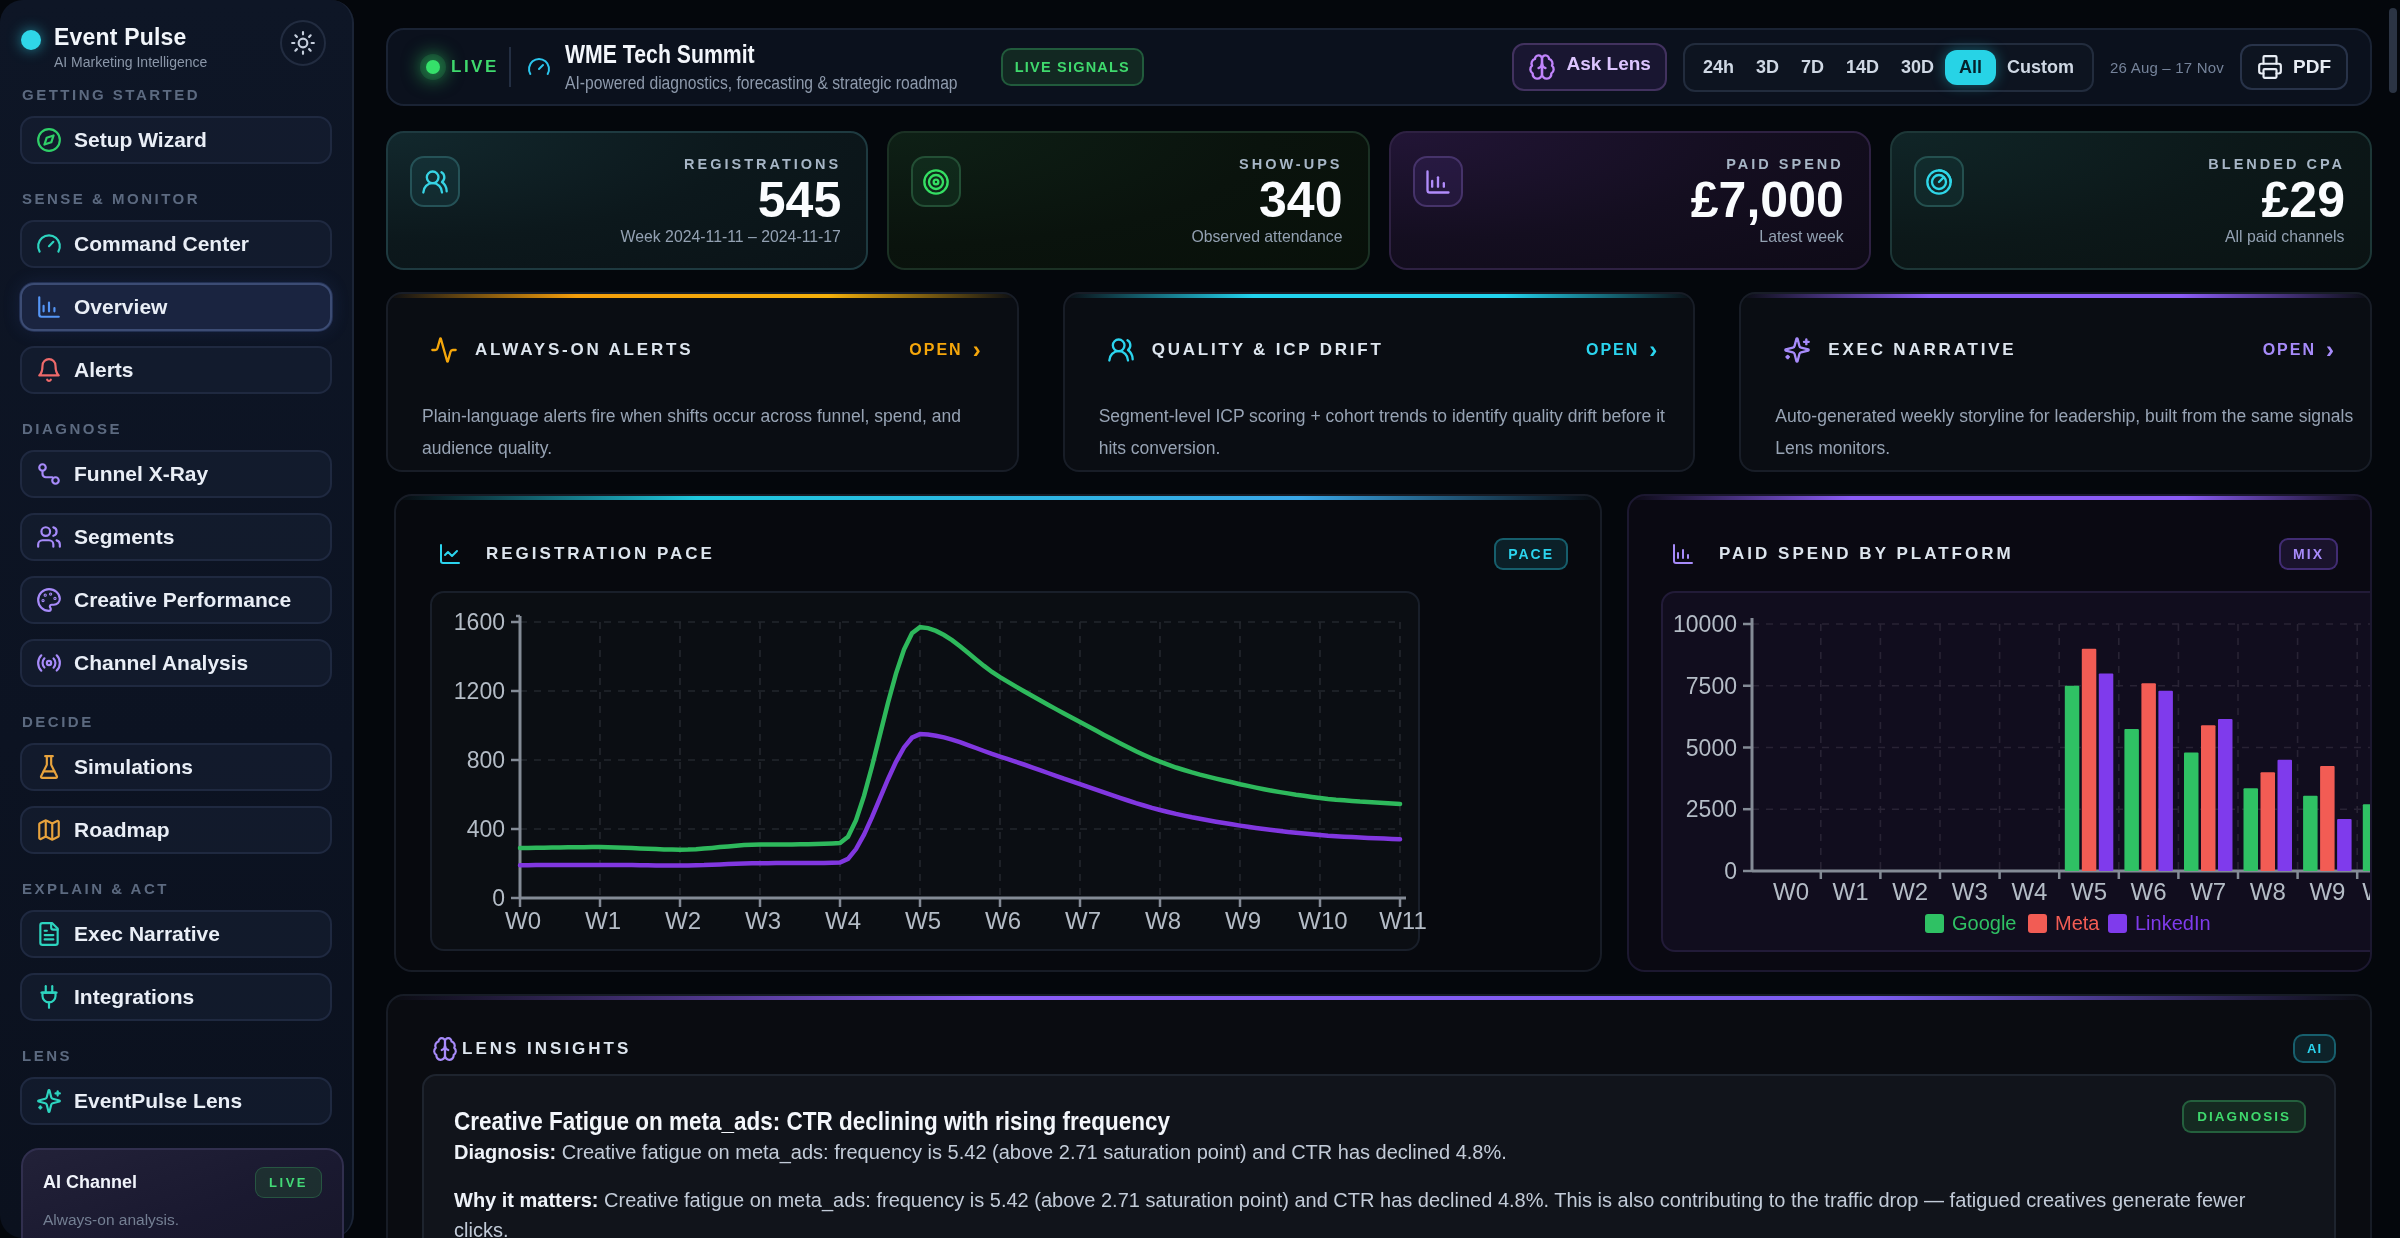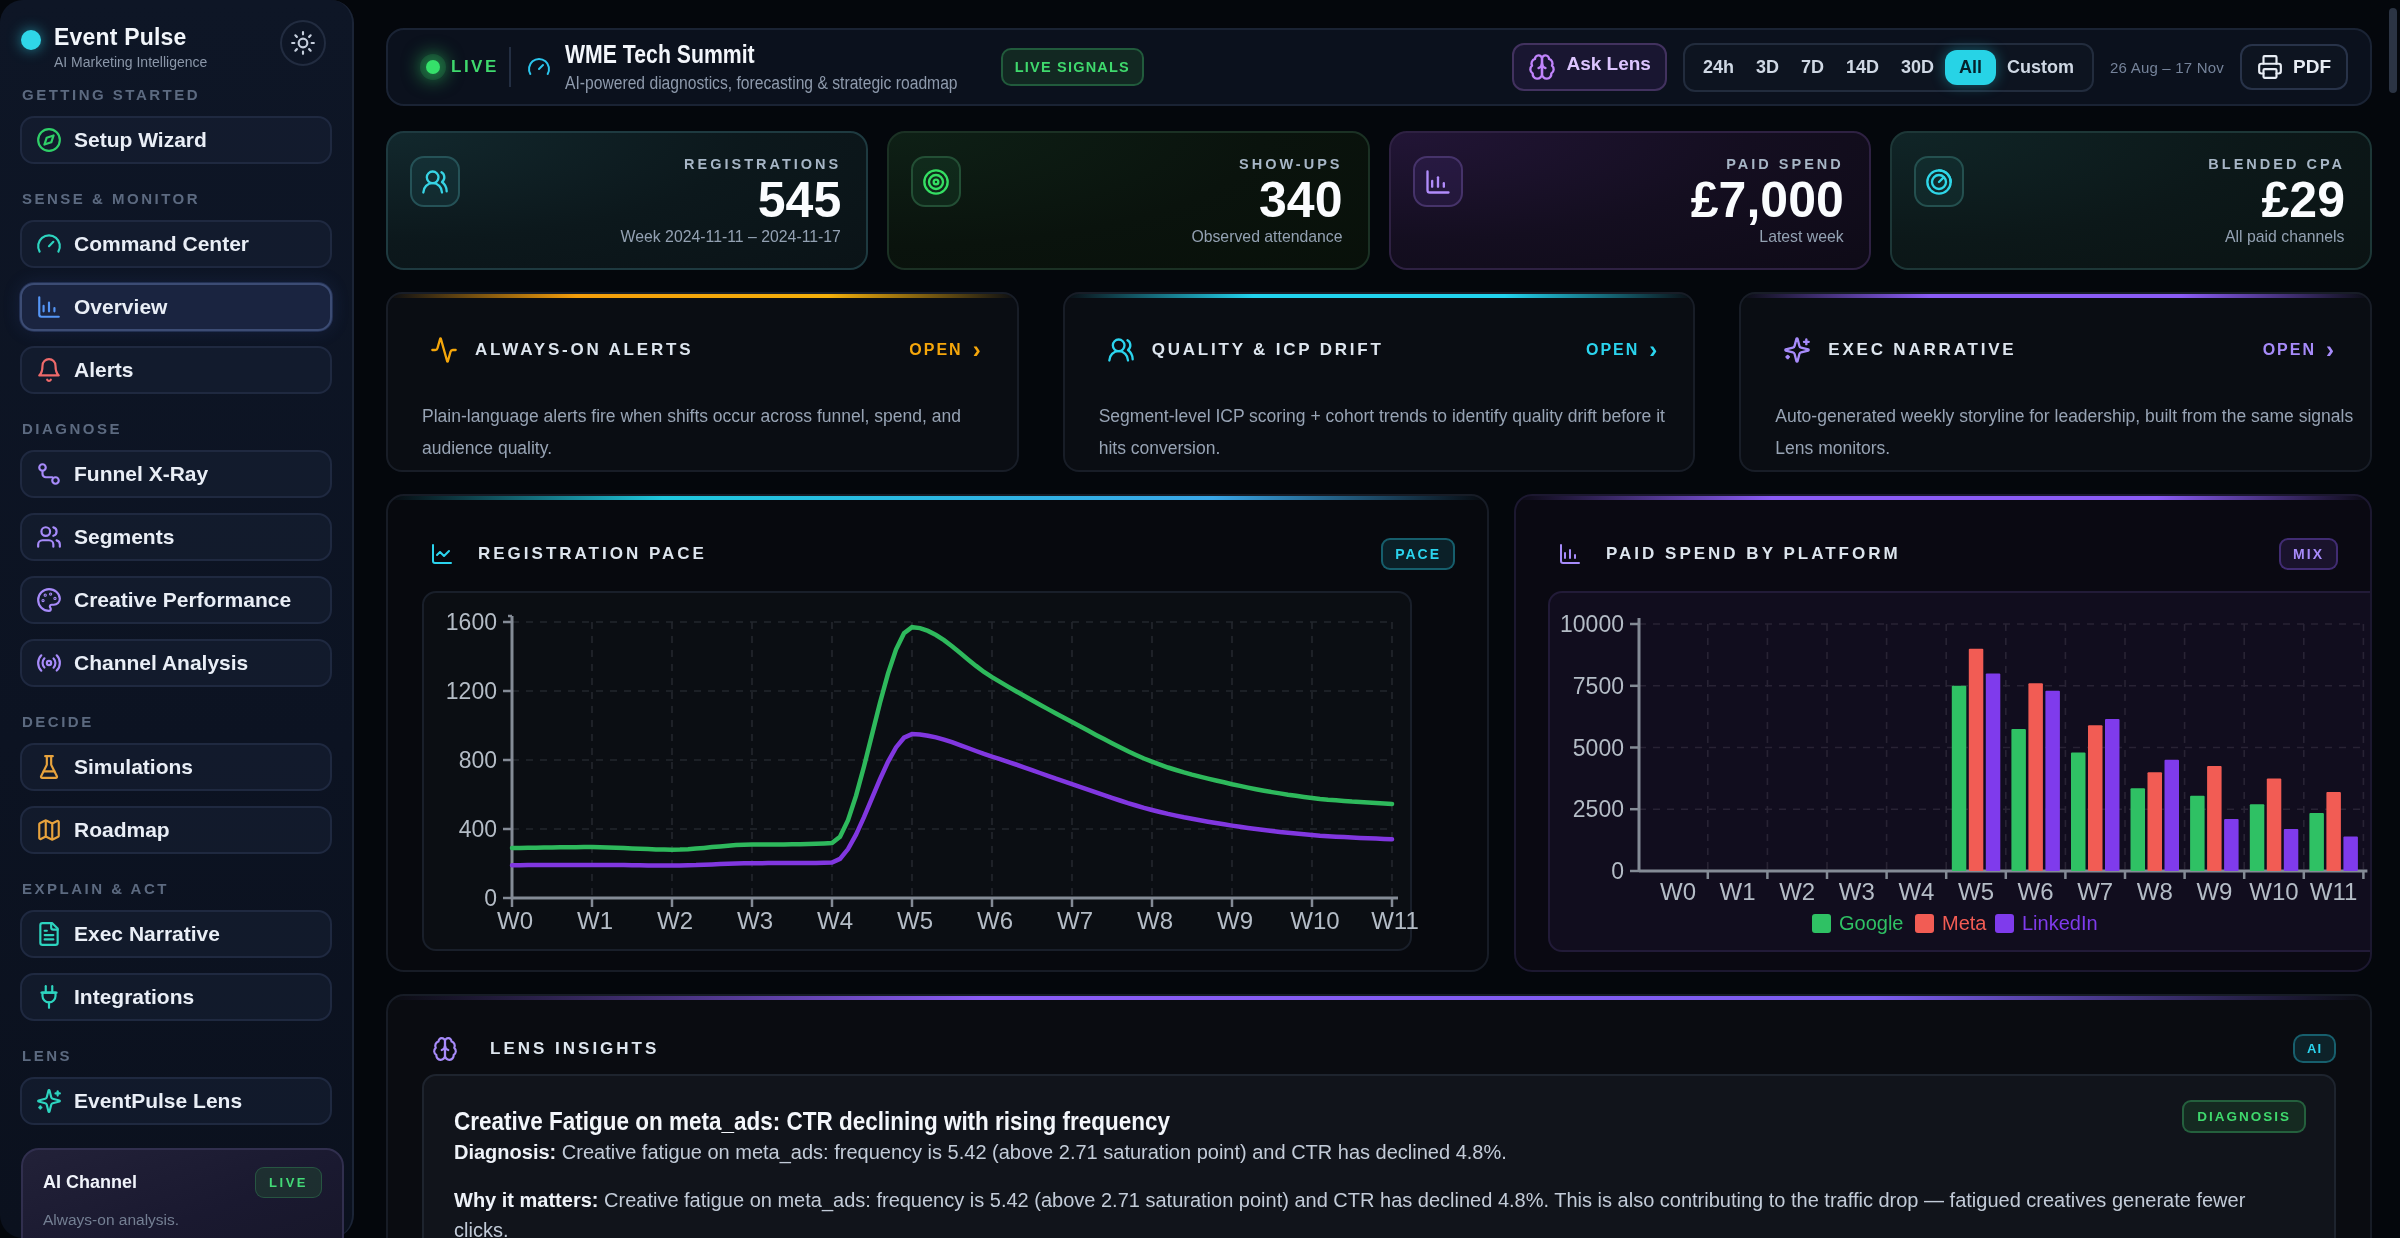--- a/index.html
+++ b/index.html
@@ -90,36 +90,36 @@
 .info-head { display:flex; align-items:center; gap:17px; padding-left:8px; }
 .info-title { font-size:17px; font-weight:bold; letter-spacing:2.8px; color:#dde5ee; }
 .info-open { margin-left:auto; font-size:16px; font-weight:bold; letter-spacing:2px; display:flex; align-items:center; gap:10px; }
 .amber .info-open { color:#f5a60b; }
 .cyan .info-open { color:#2bd4ee; }
 .purple .info-open { color:#a78bfa; }
 .info-desc { font-size:17.5px; color:#97a3b4; margin-top:37px; line-height:1.8; width:620px; }
 
 .charts { display:flex; gap:25px; margin-top:22px; }
 .chartcard { border-radius:18px; background:#07090e; border:2px solid #171c26; position:relative; padding:42px 32px; overflow:hidden; }
-.chartcard.left { width:1103px; height:478px; }
+.chartcard.left { width:1208px; height:478px;margin-left:8px; }
 .chartcard.right { flex:1; height:478px; background:#0a0912; border-color:#1c1830; }
 .chartcard.left::before { content:''; position:absolute; top:0; left:0; right:0; height:4px; background:linear-gradient(90deg, rgba(34,211,238,0) 0%, #1fc8de 25%, #3aa7e8 75%, rgba(59,130,246,0) 100%); }
 .chartcard.right::before { content:''; position:absolute; top:0; left:0; right:0; height:4px; background:linear-gradient(90deg, rgba(139,92,246,0) 0%, #8b5cf6 30%, #8b5cf6 75%, rgba(139,92,246,0) 100%); }
 .chart-head { display:flex; align-items:center; gap:24px; padding-left:10px; }
 .chart-title { font-size:17px; font-weight:bold; letter-spacing:3px; color:#dde5ee; }
 .chart-badge { margin-left:auto; font-size:14px; font-weight:bold; letter-spacing:2px; border-radius:9px; padding:6px 12px; }
 .left .chart-badge { color:#2bd4ee; background:rgba(16,56,66,.5); border:2px solid rgba(43,212,238,.35); }
 .right .chart-badge { color:#a78bfa; background:rgba(50,34,88,.4); border:2px solid rgba(139,92,246,.35); }
 .chart-panel { position:absolute; border-radius:14px; }
 .left .chart-panel { left:34px; top:95px; width:990px; height:360px; background:#0b0e13; border:2px solid #191f2a; }
 .right .chart-panel { left:32px; top:95px; width:843px; height:361px; background:#110d1e; border:2px solid #221b38; }
 
 .lens { margin-top:22px; height:300px; border-radius:18px; background:#0a0c11; border:2px solid #171c26; position:relative; padding:38px 34px 0 34px; overflow:hidden; }
 .lens::before { content:''; position:absolute; top:0; left:0; right:0; height:4px; background:linear-gradient(90deg, rgba(139,92,246,0) 0%, #8b5cf6 30%, #7c5df0 75%, rgba(139,92,246,0) 100%); }
-.lens-head { display:flex; align-items:center; gap:32px; padding-left:10px; }
+.lens-head { display:flex; align-items:center; gap:4px; padding-left:10px; }
 .lens-title { font-size:17px; font-weight:bold; letter-spacing:3px; color:#dde5ee; }
 .ai-badge { margin-left:auto; font-size:13px; font-weight:bold; letter-spacing:1px; color:#2bd4ee; background:rgba(16,56,66,.5); border:2px solid rgba(43,212,238,.35); border-radius:10px; padding:5px 12px; }
 .lens-card { margin-top:11px; background:#11141b; border:2px solid #1e242e; border-radius:14px; padding:30px 30px; position:relative; height:220px; }
 .lens-h { font-size:26px; font-weight:bold; color:#f3f6fb; transform:scaleX(.865); transform-origin:0 0; white-space:nowrap; }
 .diag-badge { position:absolute; right:28px; top:24px; font-size:13.5px; font-weight:bold; letter-spacing:2px; color:#3fd96d; background:rgba(26,64,40,.5); border:2px solid rgba(74,222,128,.3); border-radius:9px; padding:7px 13px; }
 .lens-p { font-size:20px; color:#c2cbd8; line-height:1.5; }
 .lens-p b { color:#eef2f8; }
 
 .sb { position:fixed; right:3px; top:8px; width:8px; height:85px; border-radius:4px; background:#2b3444; }
 </style>

